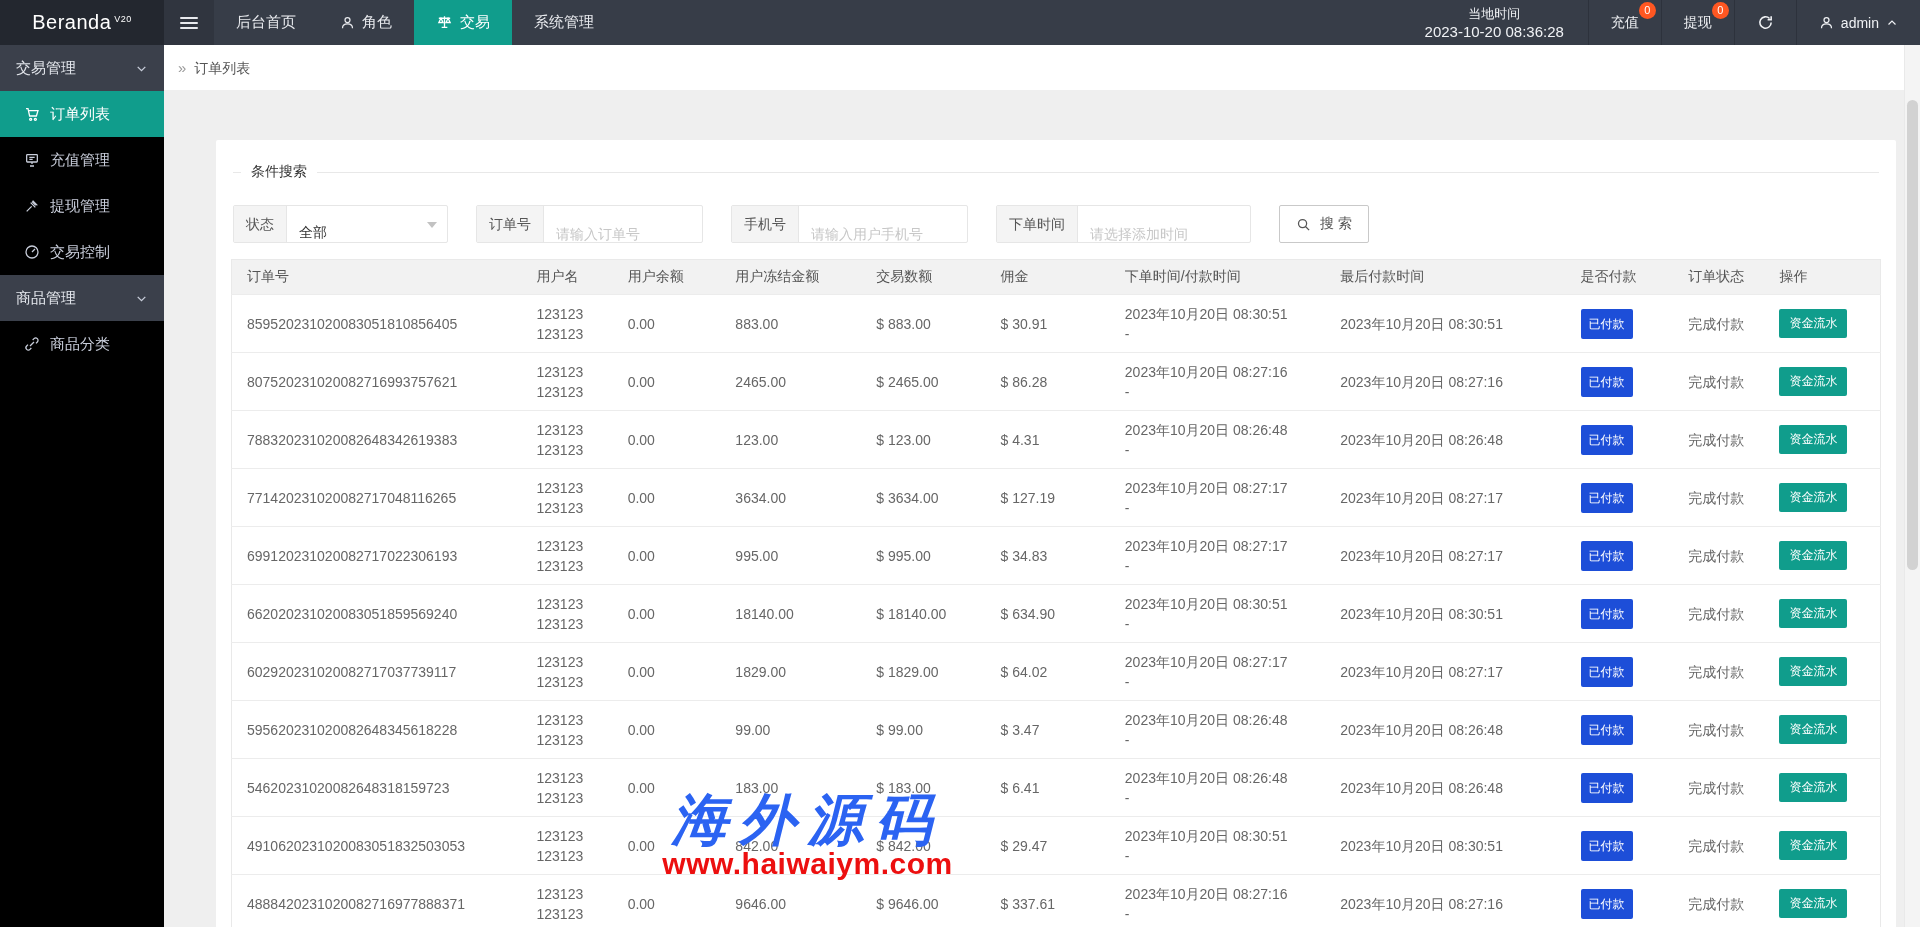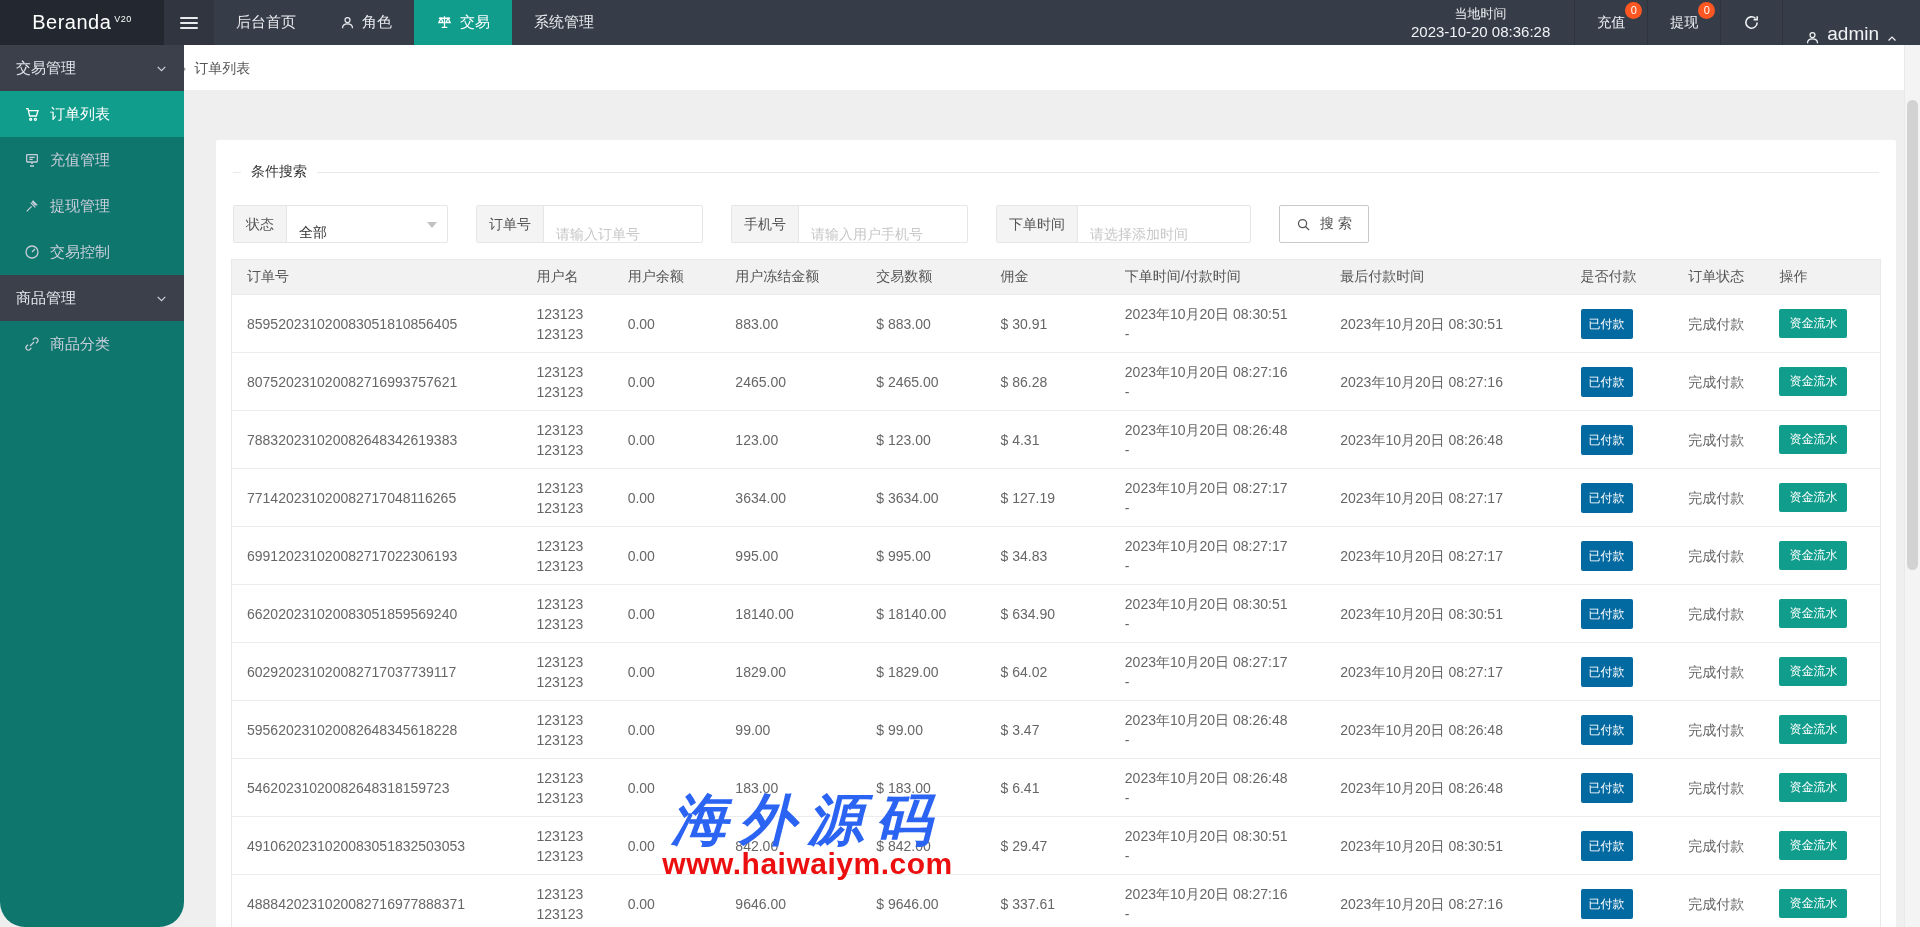--- a/index.html
+++ b/index.html
@@ -25,25 +25,25 @@
     color:#e8eaee; font-size:15px; cursor:pointer; }
   .topnav .nav-item.active{ background:#109d8c; color:#fff; }
   .topbar-right{ margin-left:auto; display:flex; align-items:stretch; }
   .tb-sec{ display:flex; align-items:center; border-left:1px solid #2d323c; padding:0 22px;
     color:#f0f2f5; position:relative; cursor:pointer; }
   .time-block{ text-align:center; line-height:18px; padding:0 24px; border-left:none;}
   .time-block .t1{ font-size:13px; }
   .time-block .t2{ font-size:15px; }
   .badge{ position:absolute; top:2px; right:5px; min-width:17px; height:17px; line-height:17px;
     background:#ff5722; color:#fff; font-size:11px; text-align:center; border-radius:9px; padding:0 4px; }
-  .admin-sec{ gap:7px; font-size:19px;align-items:flex-end; }
+  .admin-sec{ gap:7px; font-size:14px; }
   .icon{ display:inline-flex; align-items:center; justify-content:center; }
   svg{ display:block; }
   
-  .sidebar{ position:absolute; top:45px; left:0; bottom:0; width:184px; background:#0f766e; z-index:20;border-radius:25px; }
+  .sidebar{ position:absolute; top:45px; left:0; bottom:0; width:164px; background:#000000; z-index:20; }
   .side-group{ height:46px; line-height:46px; padding:0 16px; background:#3b404b;
     color:#e4e7ed; font-size:15px; display:flex; align-items:center; cursor:pointer; }
   .side-group .chev{ margin-left:auto; }
   .side-item{ height:46px; display:flex; align-items:center; gap:10px; padding-left:24px;
     color:#c9cedb; font-size:15px; cursor:pointer; }
   .side-item.active{ background:#109d8c; color:#fff; }
   
   .main{ position:absolute; left:164px; top:45px; right:16px; bottom:0; background:#efefef; overflow:hidden; }
   .breadcrumb{ height:45px; background:#fff; line-height:45px; padding-left:14px;
     font-size:14px; color:#555; }
@@ -66,21 +66,21 @@
   .btn-search{ display:flex; align-items:center; gap:9px; border:1px solid #c9c9c9; background:#fff;
     border-radius:2px; padding:0 16px; font-size:14px; color:#555; cursor:pointer;
     font-family:"Liberation Sans",sans-serif; }
   
   table.grid{ width:100%; border-collapse:collapse; margin-top:16px; border:1px solid #e9e9e9; }
   table.grid th{ background:#f2f2f2; font-weight:normal; text-align:left; padding:8px 15px;
     font-size:14px; color:#555; white-space:nowrap; }
   table.grid td{ padding:8px 15px; font-size:14px; color:#666; border-top:1px solid #ececec;
     height:58px; line-height:20px; }
   .order-no{ color:#8a8a8a; }
-  .tag-paid{ display:inline-block; background:#0369a1; color:#fff; font-size:12px;
+  .tag-paid{ display:inline-block; background:#1d4ed8; color:#fff; font-size:12px;
     padding:5px 8px; border-radius:2px; }
   .btn-flow{ background:#109d8c; color:#fff; font-size:12px; padding:6px 10px;
     border-radius:2px; border:none; cursor:pointer; font-family:Liberation Serif, serif; }
   
   .scroll-track{ position:absolute; right:0; top:45px; bottom:0; width:16px;
     background:#f4f4f4; border-left:1px solid #e9e9e9; z-index:25; }
   .scroll-thumb{ position:absolute; left:2px; right:2px; top:55px; height:470px;
     background:#d2d2d2; border-radius:7px; }
   
   .watermark{ position:absolute; left:585px; top:790px; width:445px; text-align:center;

